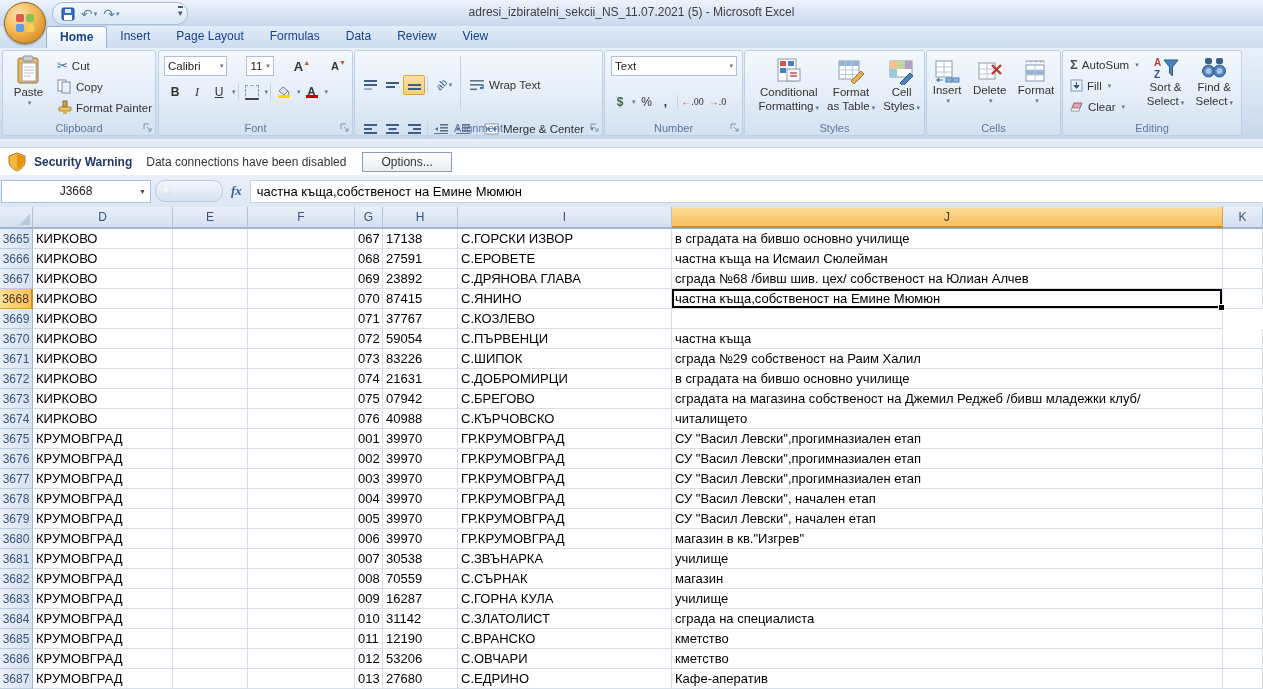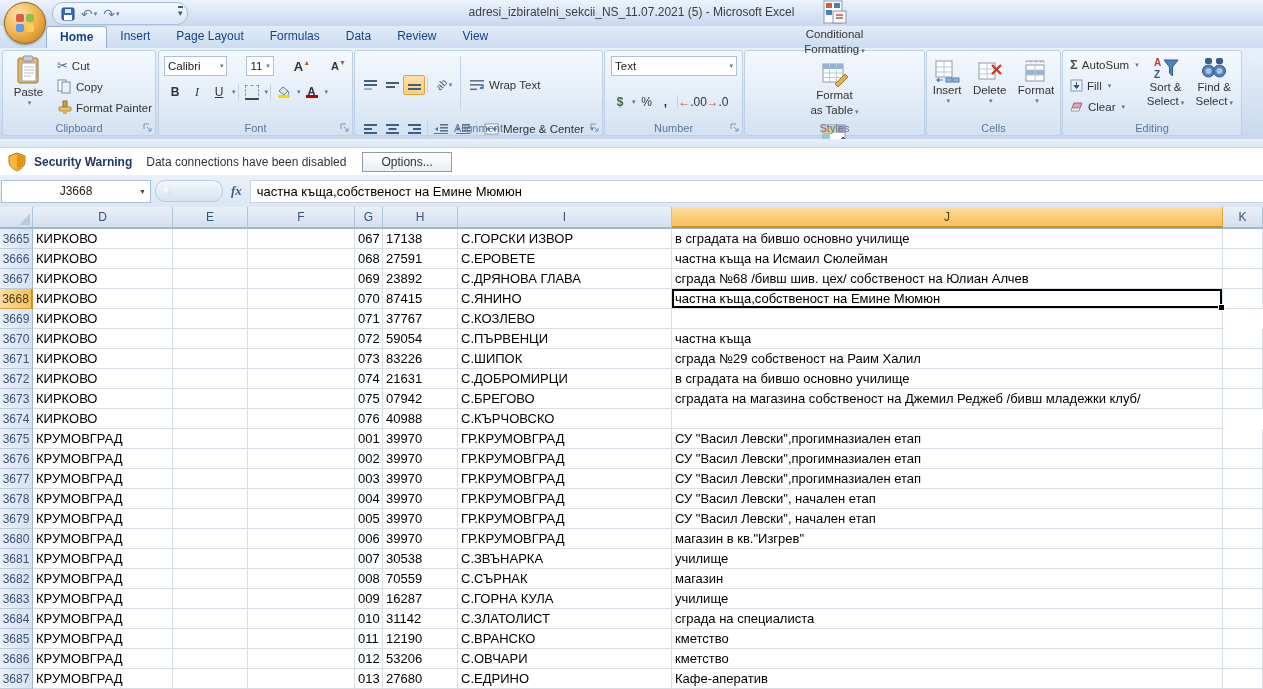--- a/index.html
+++ b/index.html
@@ -53,21 +53,21 @@
   .tbtn.active{background:linear-gradient(#FDE0A6,#FBCE72);border:1px solid #E0A23C;border-radius:2px;}
   .sep-v{width:1px;background:#C3D4E8;margin:3px 2px;}
   .rrow{display:flex;align-items:center;}
 
   .glyph-b{font-weight:bold;}
   .glyph-i{font-style:italic;font-family:"Liberation Serif",serif;}
   .glyph-u{text-decoration:underline;}
   .redbar{display:block;width:12px;height:3px;background:#C00000;margin-top:-1px;}
   .yellowbar{display:block;width:12px;height:3px;background:#FFD800;margin-top:-1px;}
   .sigma{font-size:13px;font-weight:bold;color:#4F4F4F;}
-  .tinytxt{font-size:12px;color:#333;line-height:1;}
+  .tinytxt{font-size:10px;color:#333;line-height:1;font-family:Liberation Serif, serif;}
 
   
   #gapstrip{top:139px;height:8px;background:linear-gradient(#E9F0F9,#DCE7F4);}
   #secbar{top:147px;height:28px;background:#FFFFFF;border-top:1px solid #C9D6E6;
           border-bottom:1px solid #B9C8DC;display:flex;align-items:center;}
   #sec-title{font-size:12px;font-weight:bold;color:#1F3864;margin-left:8px;}
   #sec-msg{font-size:12px;color:#333;margin-left:14px;}
   #options-btn{margin-left:16px;font-size:12px;color:#333;padding:2px 18px;
                background:linear-gradient(#FFFFFF,#E8EDF4);border:1px solid #8E9CAF;}
 
@@ -395,21 +395,21 @@
       </div>
     </div>
     <span class="glabel">Number</span>
     <svg class="launcher" viewBox="0 0 10 10">
       <path d="M1 1 h5 M1 1 v5" stroke="#7E94B5" fill="none"></path>
         <path d="M4 4 l4 4 M8 5 v3 h-3" stroke="#7E94B5" fill="none"></path>
     </svg>
   </div>
 
   <div class="rgroup" style="left:744px;width:179px;">
-    <div class="gcontent" style="justify-content:center;padding-top:2px;flex-direction:column;">
+    <div class="gcontent" style="justify-content:flex-end;padding-top:2px;">
       <div class="bigbtn">
         <svg width="28" height="28" viewBox="0 0 28 28">
           <rect x="3" y="2" width="18" height="22" fill="#fff" stroke="#8B99A9"></rect>
           <rect x="5" y="4" width="6" height="5" fill="#D9544F"></rect>
             <rect x="5" y="11" width="6" height="5" fill="#4A7EBB"></rect>
           <rect x="13" y="4" width="6" height="5" fill="#4A7EBB"></rect>
             <rect x="13" y="17" width="6" height="5" fill="#D9544F"></rect>
           <rect x="12" y="12" width="13" height="12" fill="#F5F8FC" stroke="#8B99A9"></rect>
           <path d="M15 16 h7 M15 19 h7" stroke="#C0504D" stroke-width="1.6"></path>
         </svg>
@@ -666,20 +666,21 @@
         <div class="cell col-K"></div>
       </div>
       <div class="grid-row">
         <div class="row-header">3674</div>
         <div class="cell col-D">КИРКОВО</div>
         <div class="cell col-E"></div>
         <div class="cell col-F"></div>
         <div class="cell col-G">076</div>
         <div class="cell col-H">40988</div>
         <div class="cell col-I">С.КЪРЧОВСКО</div>
+        <div class="cell col-J">читалището</div>
         <div class="cell col-K"></div>
       </div>
       <div class="grid-row">
         <div class="row-header">3675</div>
         <div class="cell col-D">КРУМОВГРАД</div>
         <div class="cell col-E"></div>
         <div class="cell col-F"></div>
         <div class="cell col-G">001</div>
         <div class="cell col-H">39970</div>
         <div class="cell col-I">ГР.КРУМОВГРАД</div>

